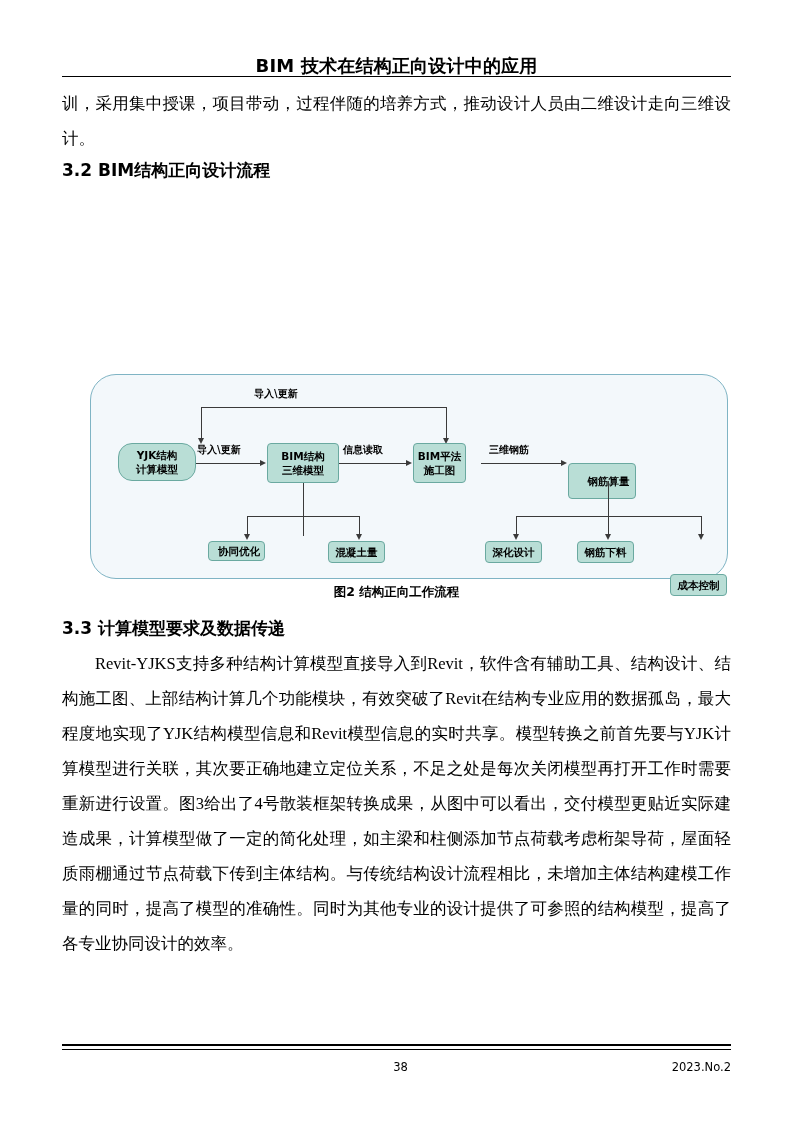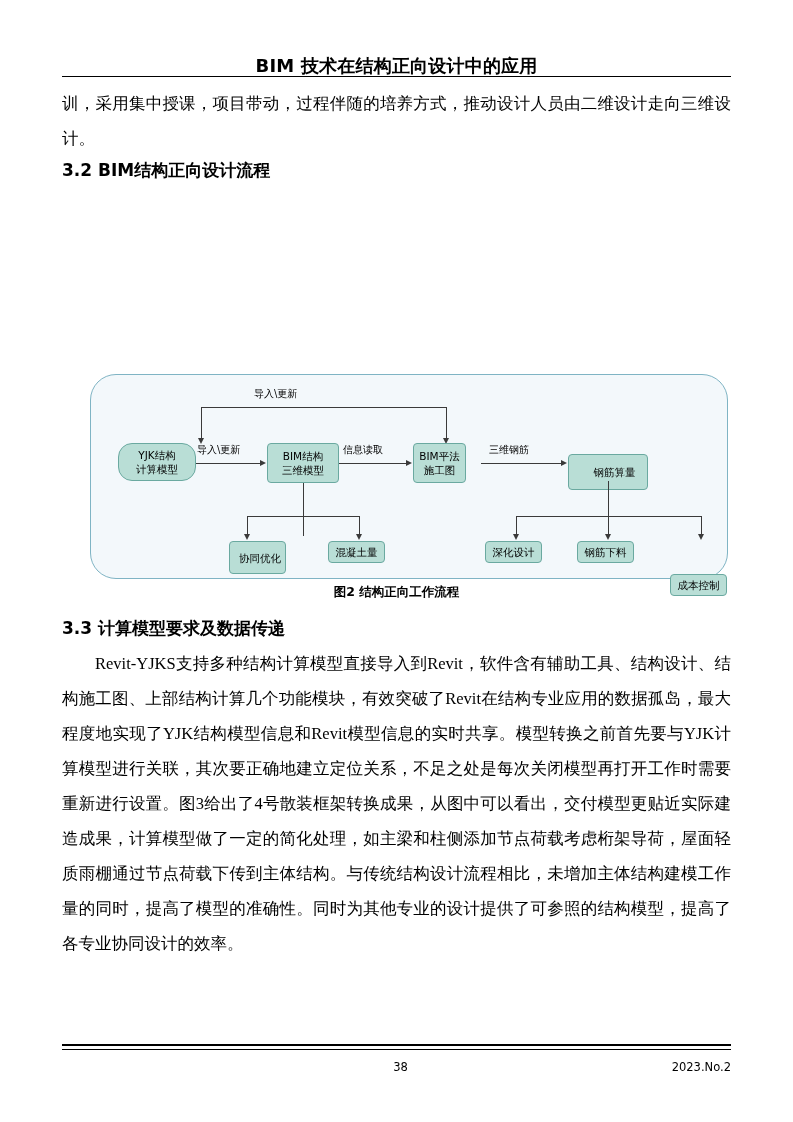--- a/index.html
+++ b/index.html
@@ -180,36 +180,36 @@
   <div class="content">
 
     <div class="header">BIM 技术在结构正向设计中的应用</div>
     <div class="header-rule"></div>
 
     <div class="body-block" style="top: 86px;">训，采用集中授课，项目带动，过程伴随的培养方式，推动设计人员由二维设计走向三维设计。</div>
 
     <div class="section-head" style="top: 156px;">3.2  BIM结构正向设计流程</div>
 
 
-    <div class="figure-box" style="top: 374px;">
+    <div class="figure-box" style="top: 374px; font-weight: bold;">
 
       <div class="edge-label" style="left: 163px; top: 12px;">导入\更新</div>
       <div class="line-h" style="left: 110px; top: 32px; width: 245px;"></div>
       <div class="line-v" style="left: 110px; top: 32px; height: 33px;"></div>
       <div class="line-v" style="left: 355px; top: 32px; height: 33px;"></div>
       <div class="arrow-d" style="left: 106.5px; top: 63px;"></div>
       <div class="arrow-d" style="left: 351.5px; top: 63px;"></div>
 
       <div class="node round" style="left: 27px; top: 68px; width: 78px; height: 38px; white-space: pre-line; text-align: center;">YJK结构
 计算模型</div>
       <div class="node" style="left: 176px; top: 68px; width: 72px; height: 40px; white-space: pre-line;">BIM结构
 三维模型</div>
       <div class="node" style="left: 322px; top: 68px; width: 53px; height: 40px; white-space: pre-line;">BIM平法
 施工图</div>
-      <div class="node" style="left: 477px; top: 79px; width: 80px; height: 36px; padding-left: 16px;">钢筋算量</div>
+      <div class="node" style="left: 477px; top: 88px; width: 68px; height: 36px; padding-left: 16px;">钢筋算量</div>
 
       <div class="line-h" style="left: 105px; top: 88px; width: 65px;"></div>
       <div class="arrow-r" style="left: 169px; top: 84.5px;"></div>
       <div class="edge-label" style="left: 106px; top: 68px;">导入\更新</div>
 
       <div class="line-h" style="left: 248px; top: 88px; width: 68px;"></div>
       <div class="arrow-r" style="left: 315px; top: 84.5px;"></div>
       <div class="edge-label" style="left: 252px; top: 68px;">信息读取</div>
 
       <div class="line-h" style="left: 390px; top: 88px; width: 81px;"></div>
@@ -225,21 +225,21 @@
 
       <div class="line-v" style="left: 517px; top: 106px; height: 55px;"></div>
       <div class="line-h" style="left: 425px; top: 141px; width: 185px;"></div>
       <div class="line-v" style="left: 425px; top: 141px; height: 20px;"></div>
       <div class="line-v" style="left: 517px; top: 141px; height: 20px;"></div>
       <div class="line-v" style="left: 610px; top: 141px; height: 20px;"></div>
       <div class="arrow-d" style="left: 421.5px; top: 159px;"></div>
       <div class="arrow-d" style="left: 513.5px; top: 159px;"></div>
       <div class="arrow-d" style="left: 606.5px; top: 159px;"></div>
 
-      <div class="node" style="left: 138px; top: 166px; width: 57px; height: 33px; padding-left: 8px;">协同优化</div>
+      <div class="node" style="left: 117px; top: 166px; width: 57px; height: 20px; padding-left: 8px;">协同优化</div>
       <div class="node" style="left: 237px; top: 166px; width: 57px; height: 22px;">混凝土量</div>
       <div class="node" style="left: 394px; top: 166px; width: 57px; height: 22px;">深化设计</div>
       <div class="node" style="left: 486px; top: 166px; width: 57px; height: 22px;">钢筋下料</div>
       <div class="node" style="left: 579px; top: 166px; width: 57px; height: 22px; margin-top: 33px;">成本控制</div>
     </div>
 
     <div class="fig-caption" style="top: 584px;">图2  结构正向工作流程</div>
 
     <div class="section-head" style="top: 614px;">3.3  计算模型要求及数据传递</div>
 

